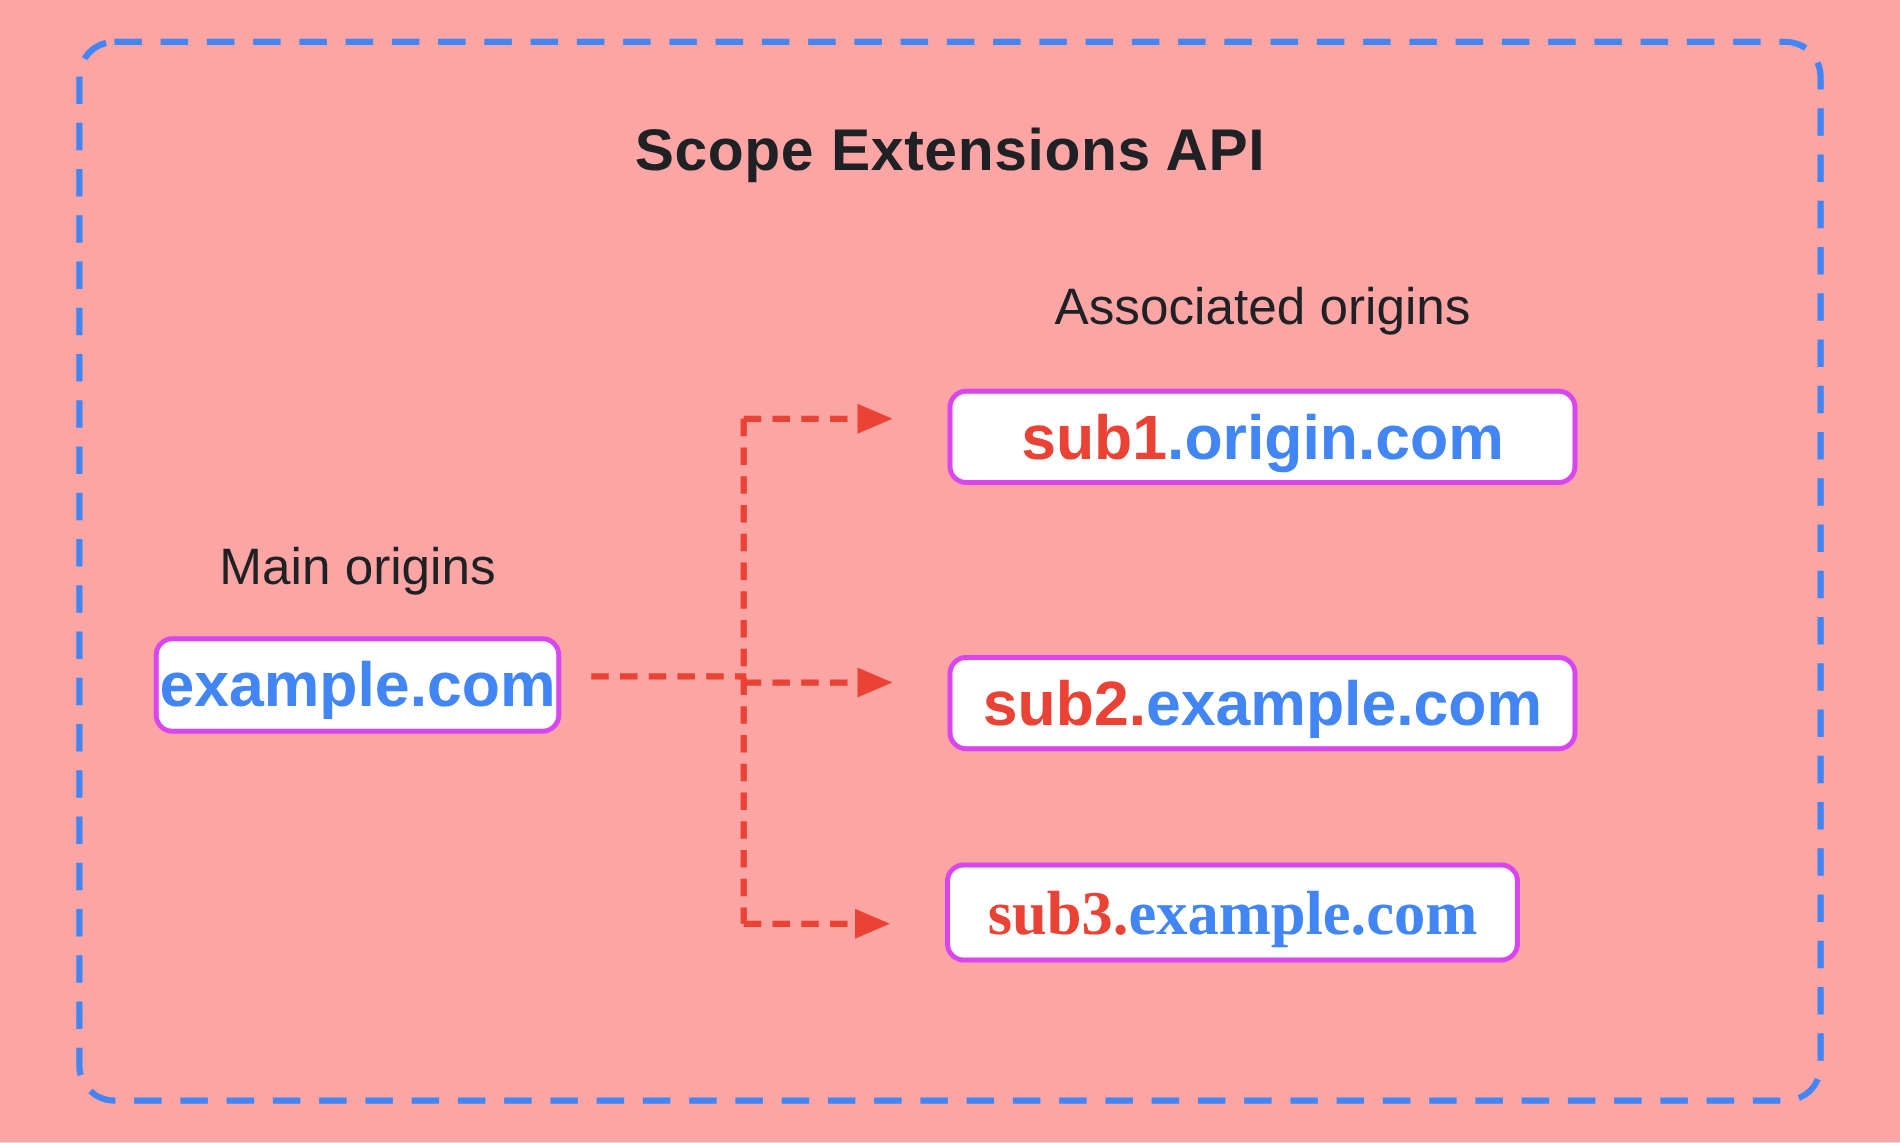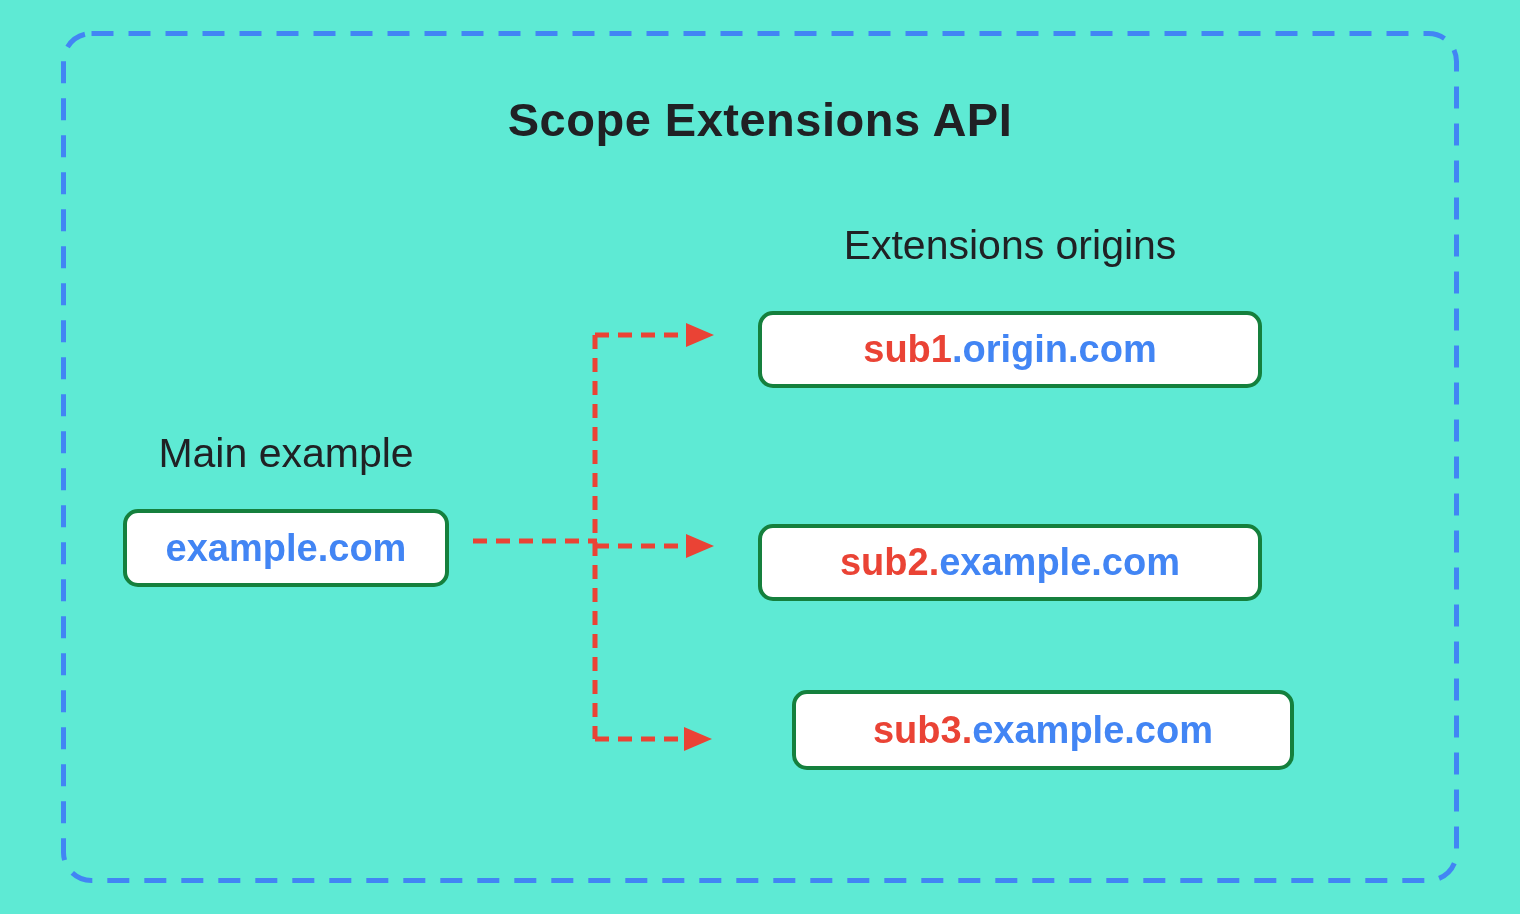--- a/index.html
+++ b/index.html
@@ -1,50 +1,50 @@
 <!DOCTYPE html>
 <html><head>
 <meta charset="utf-8">
 <style>
   html,body{margin:0;padding:0;background:#ffffff;}
   .stage{
     position:relative;
     width:1520px;height:914px;
-    background:#5eead4;
+    background:#fca5a5;
     font-family:"Liberation Sans", sans-serif;
     overflow:hidden;
   }
   .overlay{position:absolute;inset:0;width:1520px;height:914px;}
   .title{
     position:absolute;top:92px;left:0;width:1520px;
     text-align:center;
     font-size:47px;font-weight:700;color:#202124;
     letter-spacing:0.5px;
   }
   .label{
     position:absolute;
     font-size:41px;font-weight:400;color:#202124;
     text-align:center;
   }
   .label-assoc{left:758px;width:504px;top:222px;}
   .label-main{left:123px;width:326px;top:430px;}
   .obox{
     position:absolute;
     box-sizing:border-box;
-    border:4px solid #15803d;
+    border:4px solid #d946ef;
     border-radius:15px;
     background:#ffffff;
     display:flex;align-items:center;justify-content:center;
-    font-size:38px;font-weight:700;
+    font-size:50px;font-weight:700;
     white-space:nowrap;
   }
   .box-main{left:123px;top:509px;width:326px;height:78px;}
   .box-sub1{left:758px;top:311px;width:504px;height:77px;}
   .box-sub2{left:758px;top:500px;width:504px;height:77px;margin-top:24px;}
-  .box-sub3{left:792px;top:690px;width:502px;height:80px;}
+  .box-sub3{left:756px;top:690px;width:460px;height:80px;font-family:Liberation Serif, serif;}
   .seg-red{color:#EA4335;}
   .seg-blue{color:#4285F4;}
 </style>
 </head>
 <body>
 
 <div class="stage">
 
   <svg class="overlay" viewBox="0 0 1520 914" xmlns="http://www.w3.org/2000/svg">
 
@@ -60,23 +60,23 @@
 
     <g fill="#EA4335">
       <polygon points="686,323 714,335 686,347"></polygon>
       <polygon points="686,534 714,546 686,558"></polygon>
       <polygon points="684,727 712,739 684,751"></polygon>
     </g>
   </svg>
 
   <div class="title">Scope Extensions API</div>
 
-  <div class="label label-assoc">Extensions origins</div>
+  <div class="label label-assoc">Associated origins</div>
 
-  <div class="label label-main">Main example</div>
+  <div class="label label-main">Main origins</div>
 
   <div class="obox box-main">
     <span class="seg-blue">example.com</span>
   </div>
 
   <div class="obox box-sub1">
     <span class="seg-red">sub1</span>
       <span class="seg-blue">.origin.com</span>
   </div>
 

